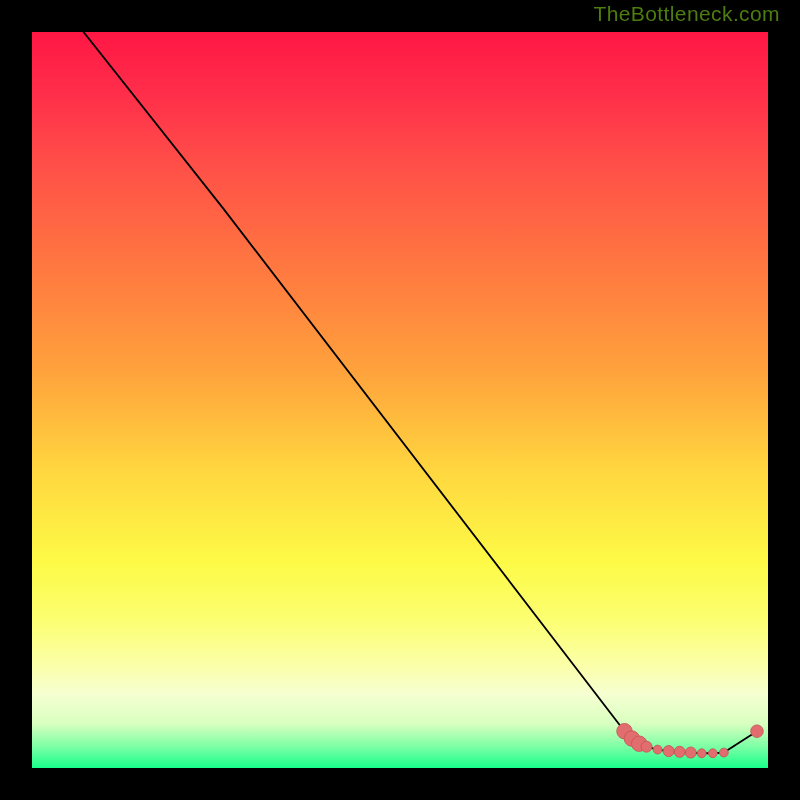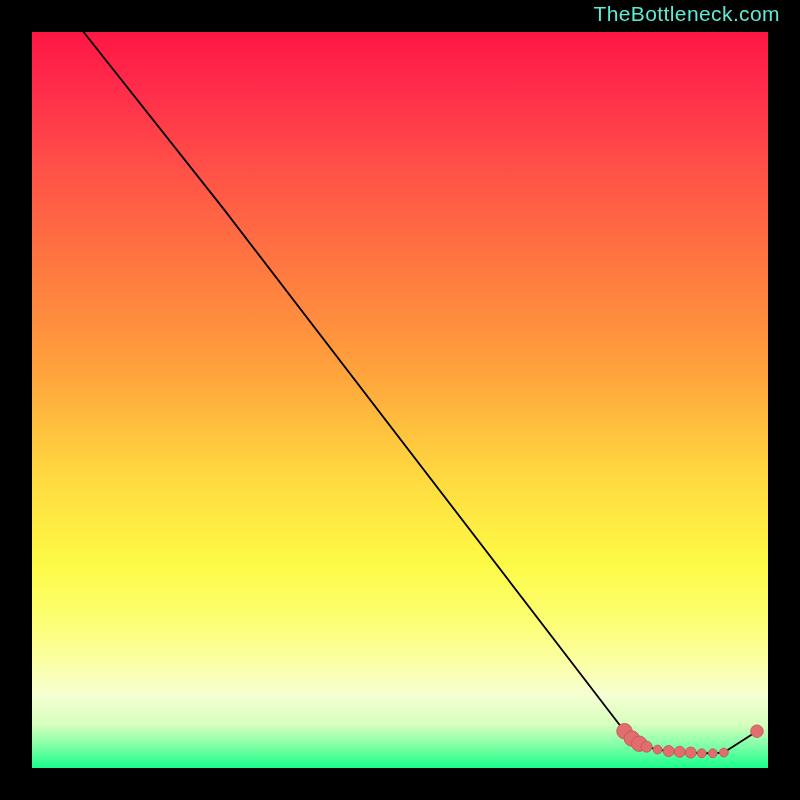--- a/index.html
+++ b/index.html
@@ -14,21 +14,21 @@
   .frame {
     position: relative;
     width: 800px;
     height: 800px;
     background: #000;
   }
   .watermark {
     position: absolute;
     top: 2px;
     right: 20px;
-    color: #5eead4;
+    color: #4d7c0f;
     font-size: 21px;
     font-weight: 500;
     letter-spacing: 0.4px;
     z-index: 3;
   }
   .plot {
     position: absolute;
     left: 32px;
     top: 32px;
     width: 736px;

